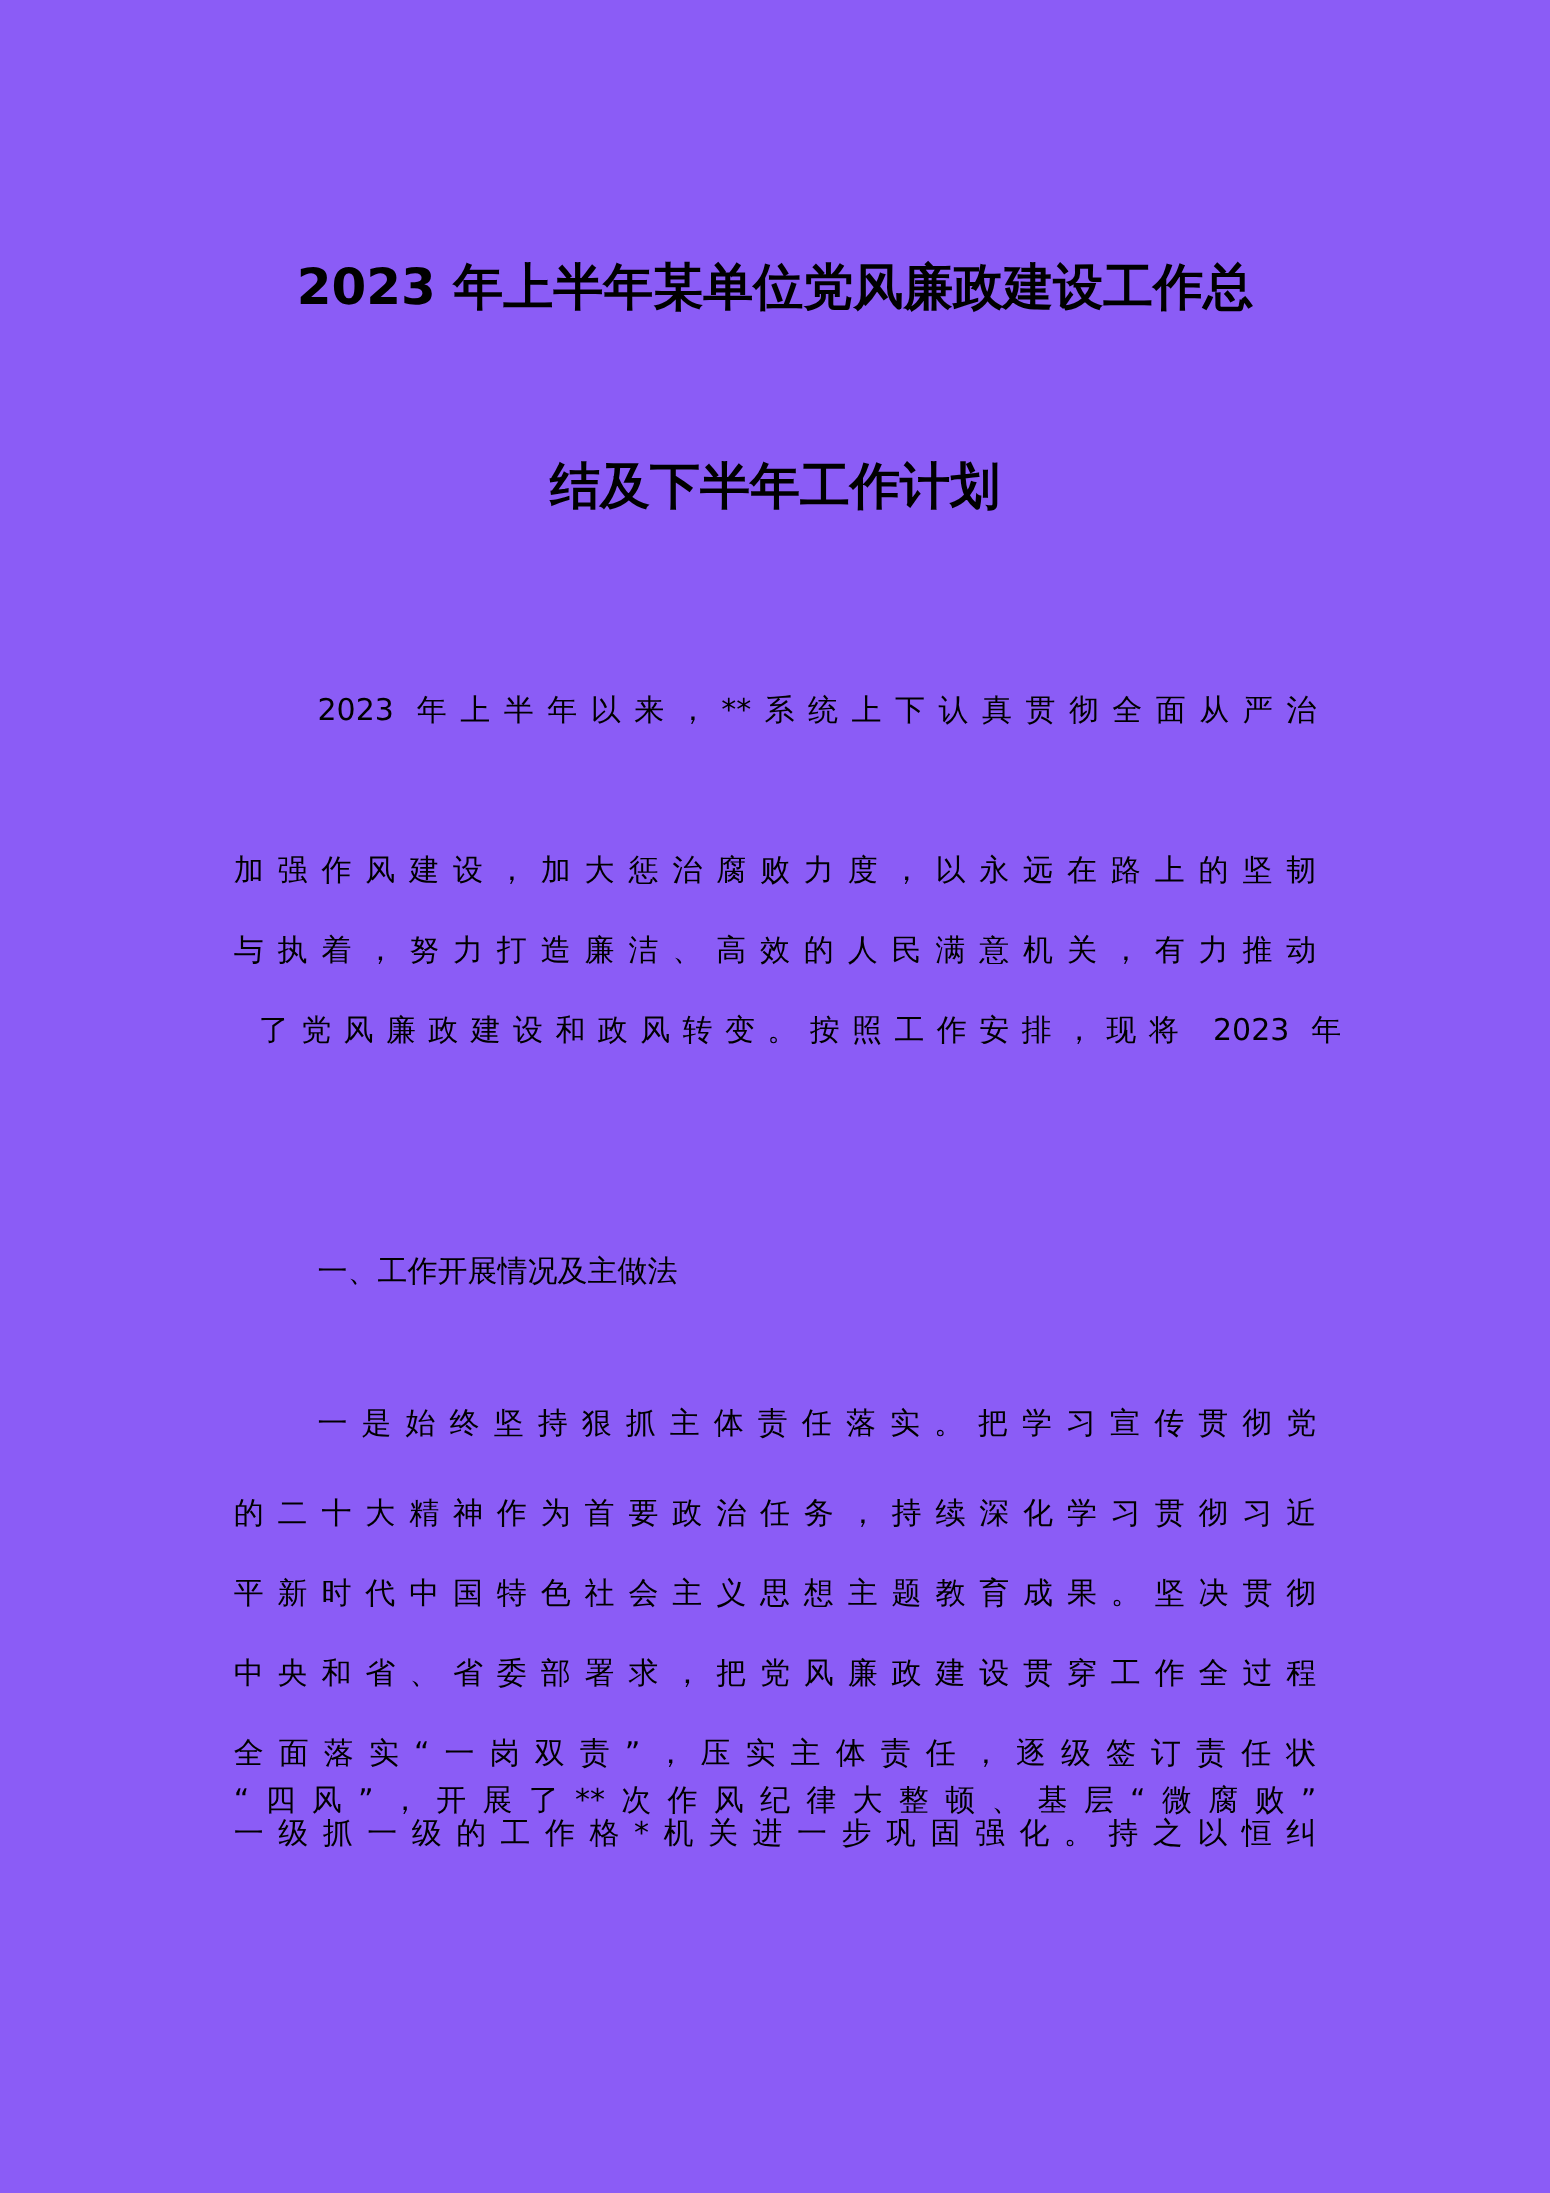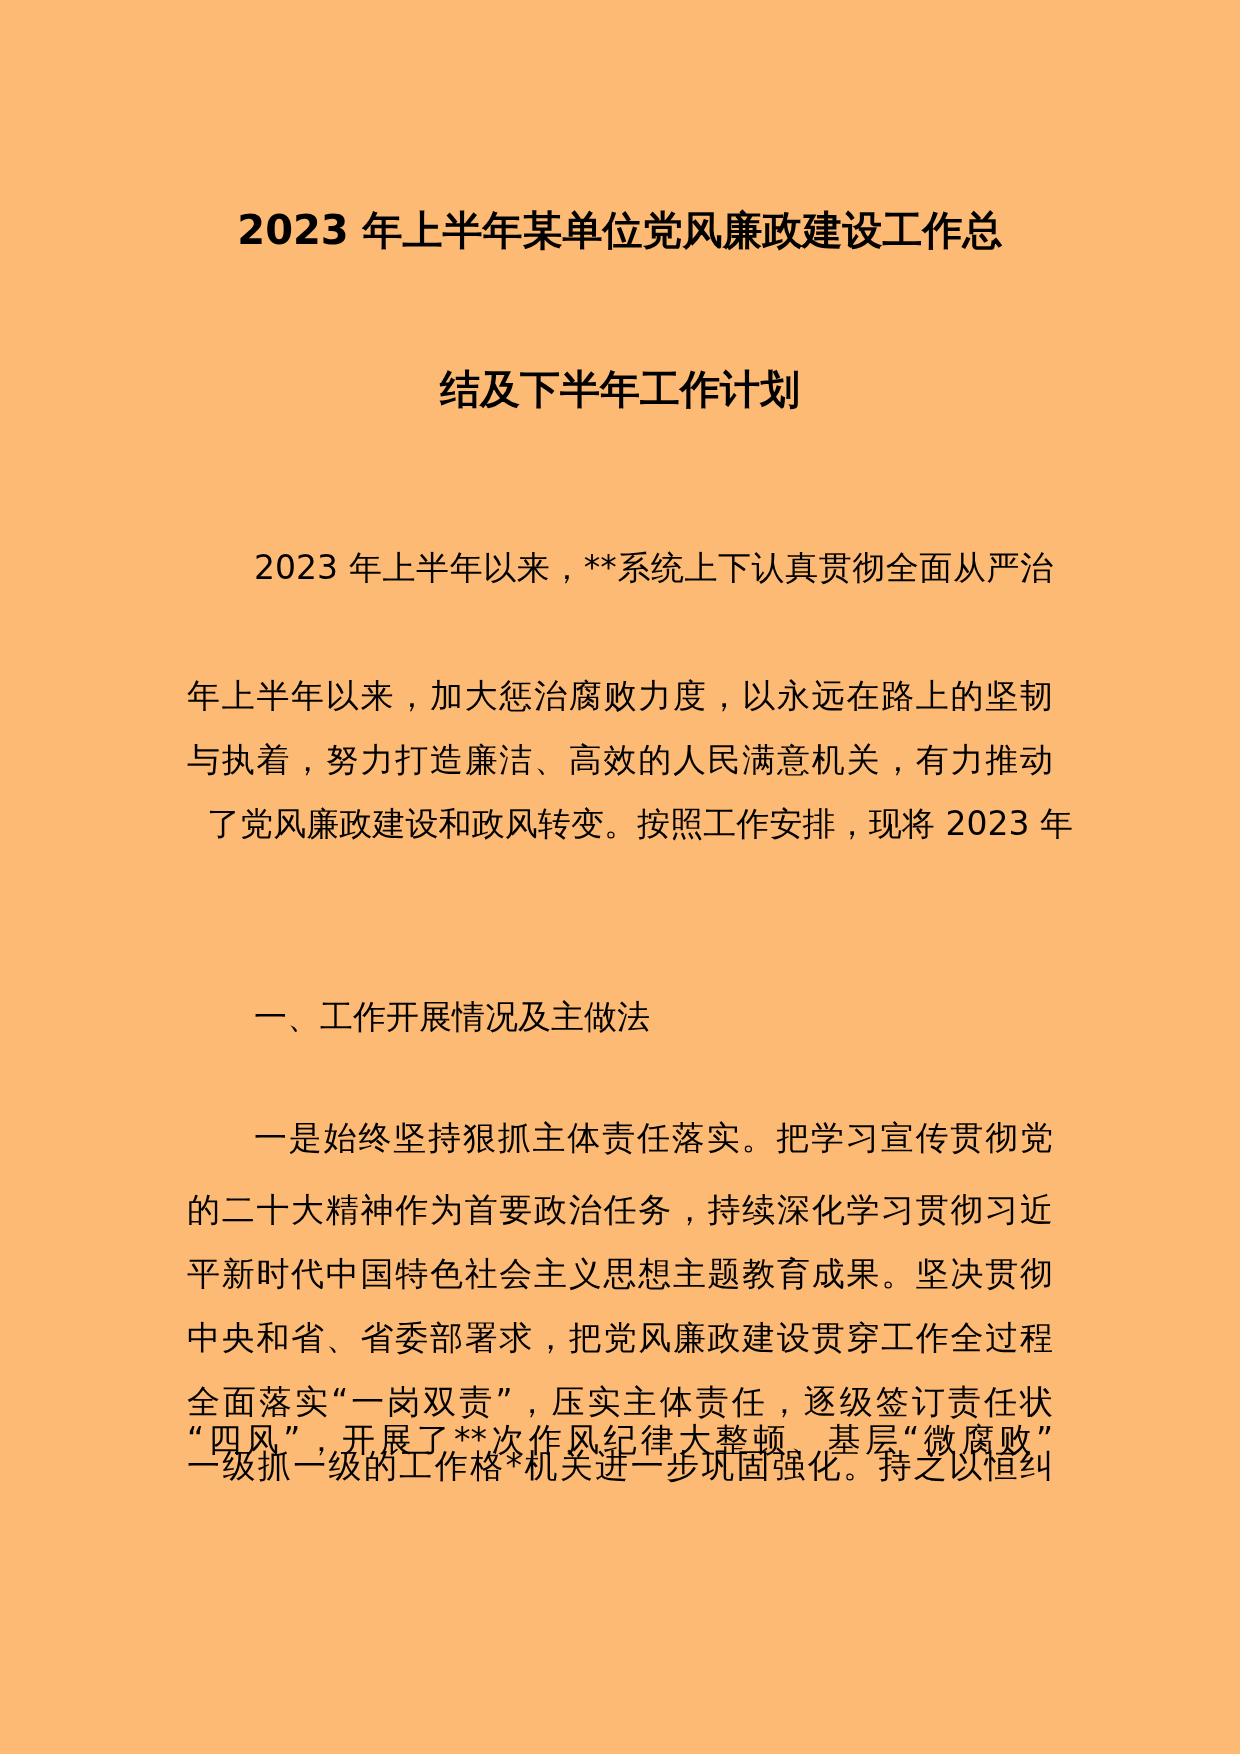--- a/index.html
+++ b/index.html
@@ -14,41 +14,41 @@
       overflow: hidden;
       font-family: "DejaVu Sans", "Liberation Sans", sans-serif;
       color: #000000;
     }
     .page {
       position: absolute;
       left: 0;
       top: 0;
       width: 1240px;
       height: 1754px;
-      background: #fdba74;
+      background: #8b5cf6;
     }
     .title-line {
       position: absolute;
       left: 0;
       width: 1240px;
       text-align: center;
       font-weight: bold;
       font-size: 40px;
       line-height: 50px;
       letter-spacing: 0px;
       white-space: nowrap;
     }
     .title-line.l1 { top: 205px; }
     .title-line.l2 { top: 364px; }
 
     .body-line {
       position: absolute;
       left: 187px;
       width: 866px;
-      font-size: 33px;
+      font-size: 24px;
       line-height: 40px;
       white-space: nowrap;
       text-align: justify;
       text-align-last: justify;
     }
     .body-line.indent {
       left: 254px;
       width: 799px;
     }
     .body-line.last {
@@ -57,21 +57,21 @@
   </style>
 </head>
 <body>
 
 <div class="page">
 
   <div class="title-line l1">2023 年上半年某单位党风廉政建设工作总</div>
   <div class="title-line l2">结及下半年工作计划</div>
 
   <div class="body-line indent" style="top:548px;">2023 年上半年以来，**系统上下认真贯彻全面从严治</div>
-  <div class="body-line" style="top:676px;">年上半年以来，加大惩治腐败力度，以永远在路上的坚韧</div>
+  <div class="body-line" style="top:676px;">加强作风建设，加大惩治腐败力度，以永远在路上的坚韧</div>
   <div class="body-line" style="top:740px;">与执着，努力打造廉洁、高效的人民满意机关，有力推动</div>
   <div class="body-line" style="top:804px;margin-left:20px;">了党风廉政建设和政风转变。按照工作安排，现将 2023 年</div>
 
   <div class="body-line indent last" style="top:997px;">一、工作开展情况及主做法</div>
 
   <div class="body-line indent" style="top:1118px;">一是始终坚持狠抓主体责任落实。把学习宣传贯彻党</div>
   <div class="body-line" style="top:1190px;">的二十大精神作为首要政治任务，持续深化学习贯彻习近</div>
   <div class="body-line" style="top:1254px;">平新时代中国特色社会主义思想主题教育成果。坚决贯彻</div>
   <div class="body-line" style="top:1318px;">中央和省、省委部署求，把党风廉政建设贯穿工作全过程</div>
   <div class="body-line" style="top:1382px;">全面落实“一岗双责”，压实主体责任，逐级签订责任状</div>

